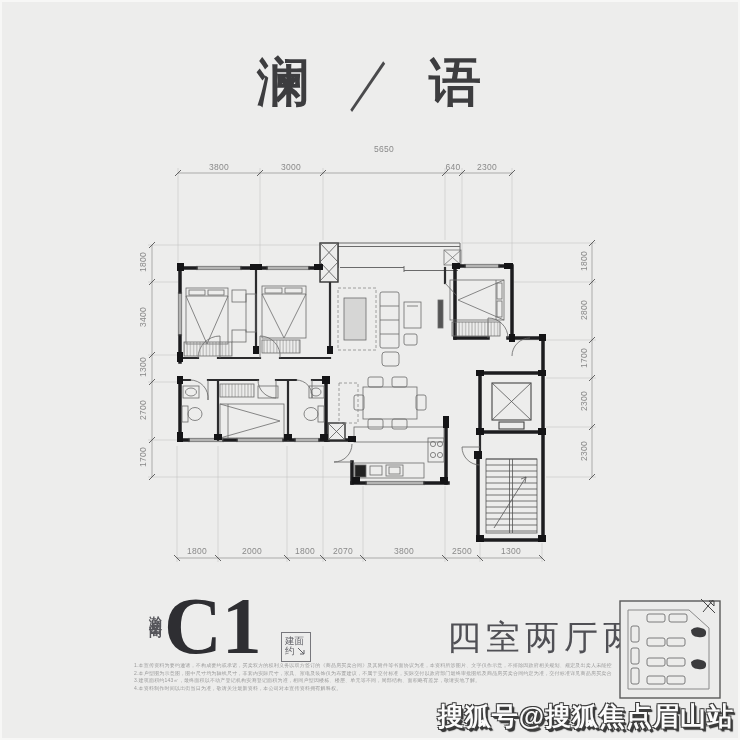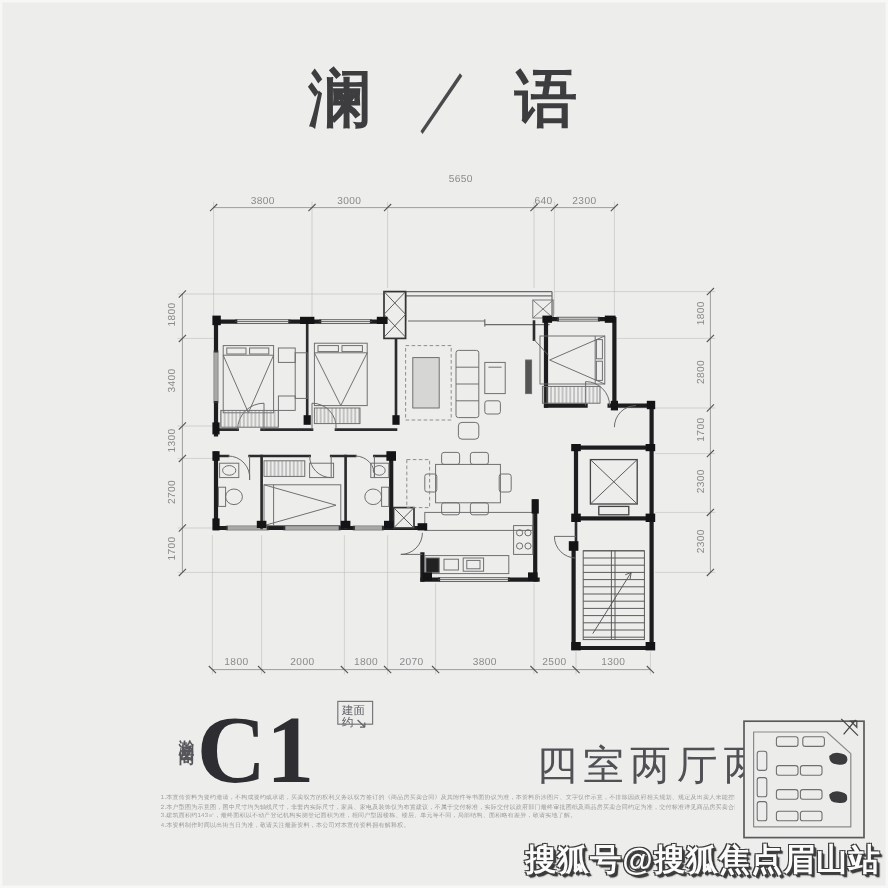--- a/index.html
+++ b/index.html
@@ -16,21 +16,21 @@
   .plan-svg{position:absolute;left:0;top:0;width:740px;height:740px;}
   
   .dim{position:absolute;width:44px;text-align:center;font-size:8.5px;color:#8a8a8a;
        letter-spacing:.3px;}
   .dim-v{transform:rotate(-90deg);}
   
   .bld{position:absolute;left:146px;top:606px;writing-mode:vertical-rl;
        font-size:13px;color:#55555a;letter-spacing:4px;font-weight:600;}
   .unit{position:absolute;left:164px;top:586px;font-family:Liberation Serif, serif;
         font-size:80px;font-weight:600;color:#2e2e32;line-height:1;}
-  .badge{position:absolute;left:281px;top:584px;width:30px;height:20px;
+  .badge{position:absolute;left:281px;top:632px;width:30px;height:30px;
          border:1.2px solid #77777c;box-sizing:border-box;color:#606066;
          font-size:9.5px;line-height:10px;padding:3px 0 0 3px;}
   .badge .row2{display:flex;align-items:center;gap:1px;}
   .area{position:absolute;left:316px;top:600px;font-size:50px;font-weight:300;
         color:#505055;letter-spacing:1px;line-height:1.1;}
   .area sup{font-size:21px;font-weight:300;vertical-align:18px;margin-left:2px;}
   .layout{position:absolute;left:447px;top:615px;font-size:34px;font-weight:300;
           color:#505055;letter-spacing:5px;}
   .disc{position:absolute;left:134px;top:662px;width:478px;color:#9b9b9b;
         font-size:5px;line-height:7.6px;letter-spacing:.2px;}

